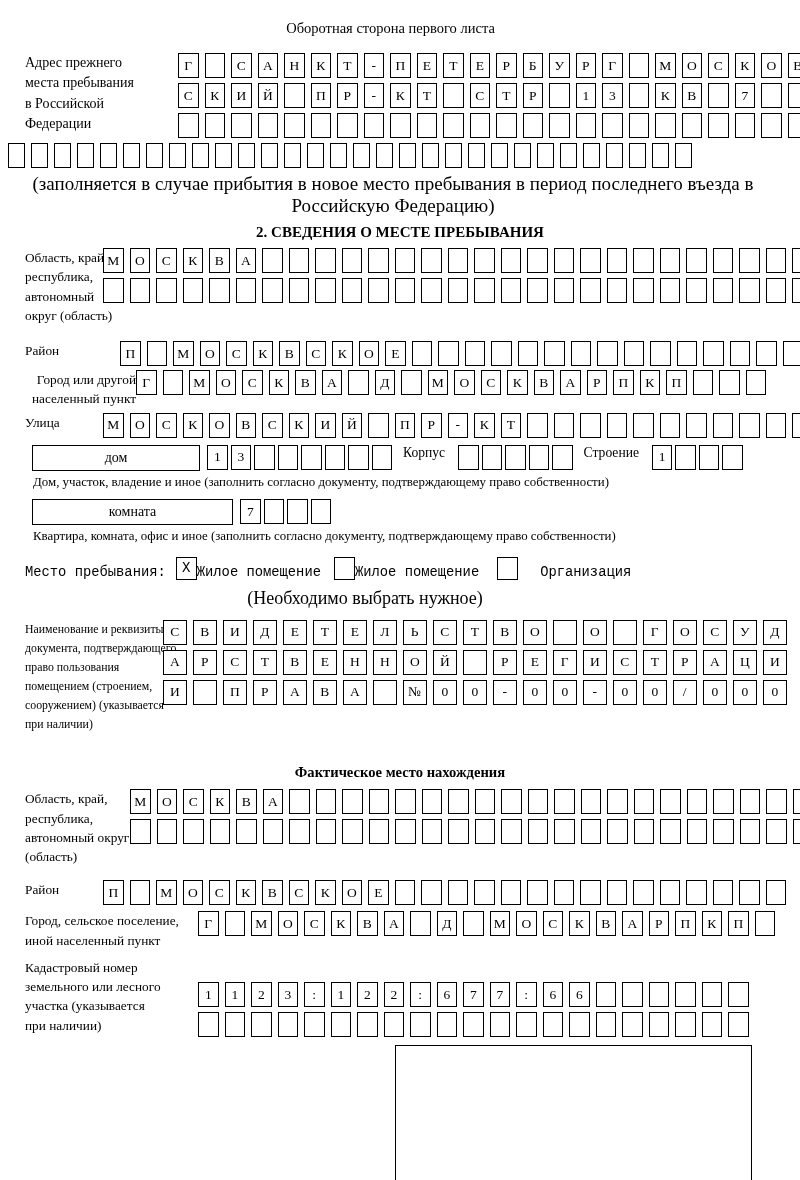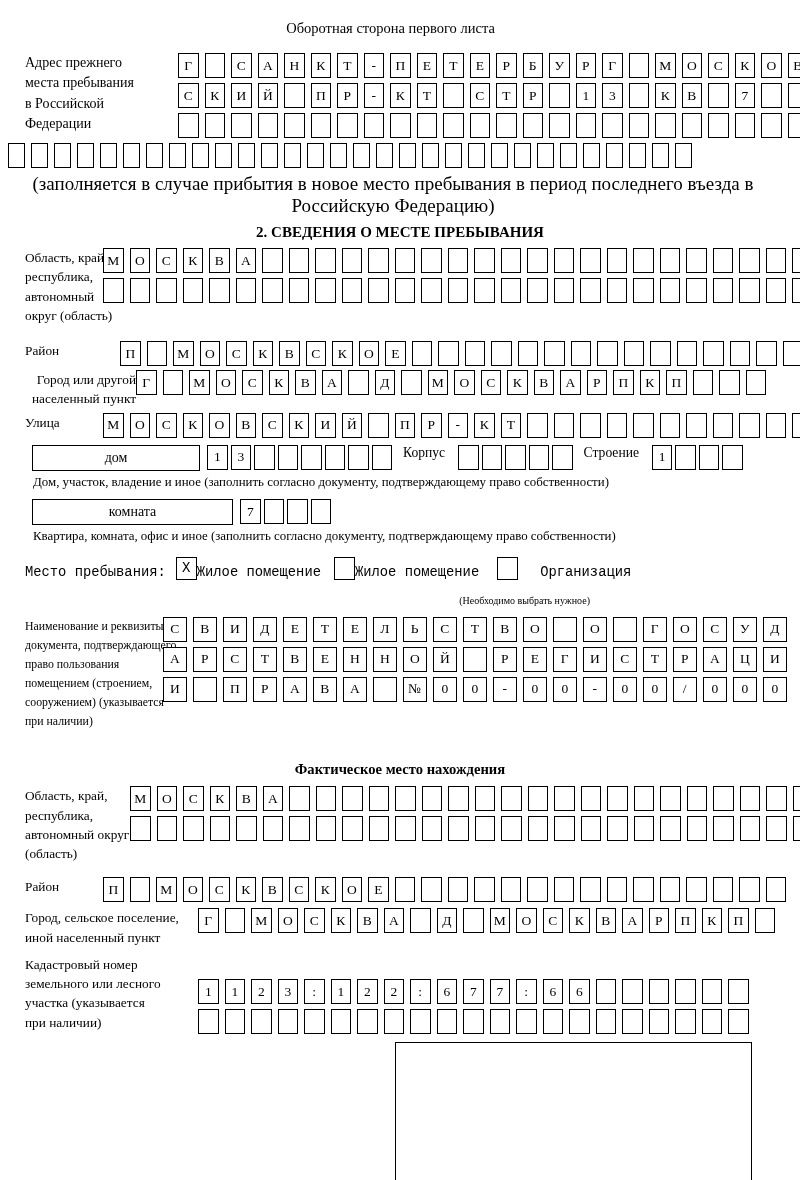--- a/index.html
+++ b/index.html
@@ -60,21 +60,21 @@
   .inline-lbl { font-size: 13.6px; margin-left: 11px; margin-right: 6px; white-space: nowrap; }
   .flatrow { margin-top: 9px; display: flex; align-items: center; }
 
   
   .stayrow { margin-top: 13px; display: flex; align-items: flex-end; font-size: 13.8px; font-family: Liberation Mono, monospace; }
   .cb {
     width: 21px; height: 23px; border: 1.8px solid #000; display: flex;
     align-items: center; justify-content: center; font-size: 14px; flex: 0 0 auto;
   }
   .stayrow .optlbl { }
-  .need-note { font-size: 10px; margin-top: 15px; margin-left: 115px; width: 450px; text-align: right; }
+  .need-note { font-size: 18px; margin-top: 8px; margin-left: 115px; width: 450px; text-align: center; }
 
   .docblock { margin-top: 11px; }
   .docblock .lbl { width: 138px; font-size: 11.8px; line-height: 1.62; white-space: nowrap; }
 
   .fact-title { margin-top: 30px; font-size: 14.6px; }
   .fact-note { text-align: center; font-size: 13.2px; margin-top: 9px; width: 750px; line-height: 1.5; }
 
   .reg2 { margin-top: 8px; }
   .reg2 .lbl { width: 105px; }
   .rayon2 { margin-top: 14px; }

